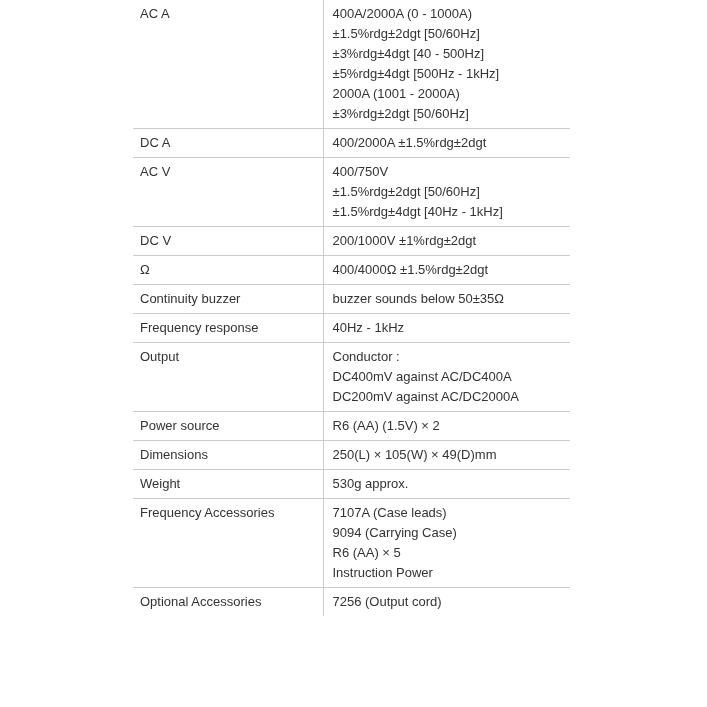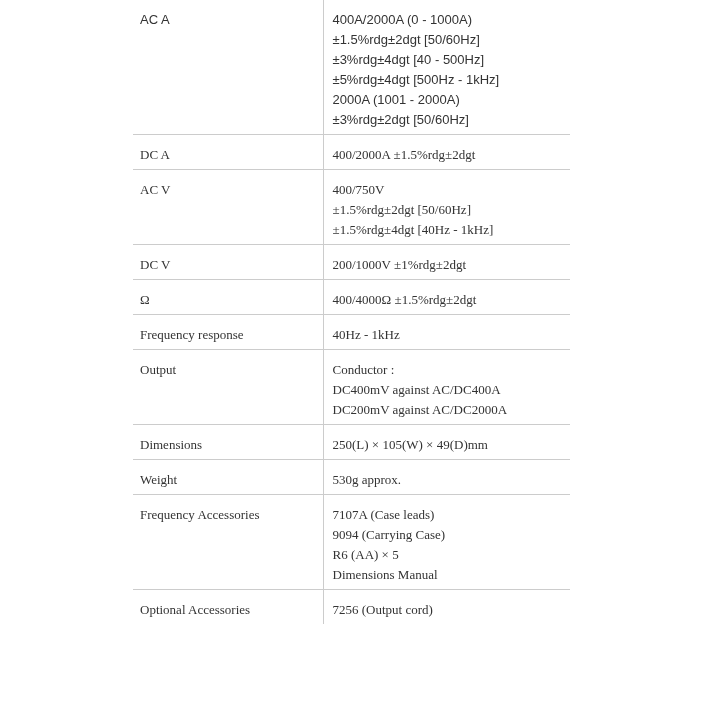--- a/index.html
+++ b/index.html
@@ -27,26 +27,25 @@
     margin-left: 133px;
     width: 437px;
   }
   col.c1 { width: 190px; }
   col.c2 { width: 247px; }
   td {
     font-size: 13px;
     line-height: 20px;
     color: var(--text);
     vertical-align: top;
-    padding: 10px 8px 4px 7px;
+    padding: 4px 8px 4px 7px;
     word-wrap: break-word;
   }
   tr + tr td {
     border-top: 1px solid var(--border);
-    font-family: Liberation Serif, serif;
   }
   td.value-cell {
     border-left: 1px solid var(--border);
     padding-left: 9px;
     margin-top: 32px;
   }
   .val-line {
     white-space: nowrap;
   }
 </style>
@@ -95,39 +94,51 @@
           </td>
   </tr>
 
   <tr>
     <td class="label-cell">Ω</td>
     <td class="value-cell">
             <div class="val-line">400/4000Ω ±1.5%rdg±2dgt</div>
           </td>
   </tr>
 
+  <tr>
+    <td class="label-cell">Continuity buzzer</td>
+    <td class="value-cell">
+            <div class="val-line">buzzer sounds below 50±35Ω</div>
+          </td>
+  </tr>
 
 
   <tr>
     <td class="label-cell">Frequency response</td>
     <td class="value-cell">
             <div class="val-line">40Hz - 1kHz</div>
           </td>
   </tr>
 
   <tr>
     <td class="label-cell">Output</td>
     <td class="value-cell">
             <div class="val-line">Conductor :</div>
             <div class="val-line">DC400mV against AC/DC400A</div>
             <div class="val-line">DC200mV against AC/DC2000A</div>
           </td>
   </tr>
 
 
+  <tr>
+    <td class="label-cell">Power source</td>
+    <td class="value-cell">
+            <div class="val-line">R6 (AA) (1.5V) × 2</div>
+          </td>
+  </tr>
 
   <tr>
     <td class="label-cell">Dimensions</td>
     <td class="value-cell">
             <div class="val-line">250(L) × 105(W) × 49(D)mm</div>
           </td>
   </tr>
 
   <tr>
     <td class="label-cell">Weight</td>
@@ -135,21 +146,21 @@
             <div class="val-line">530g approx.</div>
           </td>
   </tr>
 
   <tr>
     <td class="label-cell">Frequency Accessories</td>
     <td class="value-cell">
             <div class="val-line">7107A (Case leads)</div>
             <div class="val-line">9094 (Carrying Case)</div>
             <div class="val-line">R6 (AA) × 5</div>
-            <div class="val-line">Dimensions Manual</div>
+            <div class="val-line">Instruction Power</div>
           </td>
   </tr>
 
   <tr>
     <td class="label-cell">Optional Accessories</td>
     <td class="value-cell">
             <div class="val-line">7256 (Output cord)</div>
           </td>
   </tr>
 </tbody>

